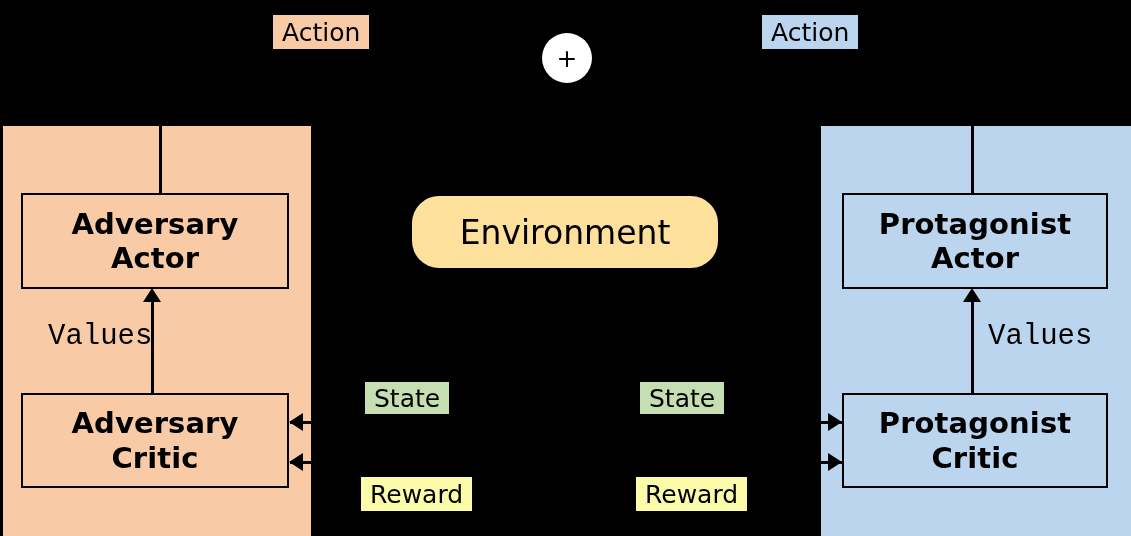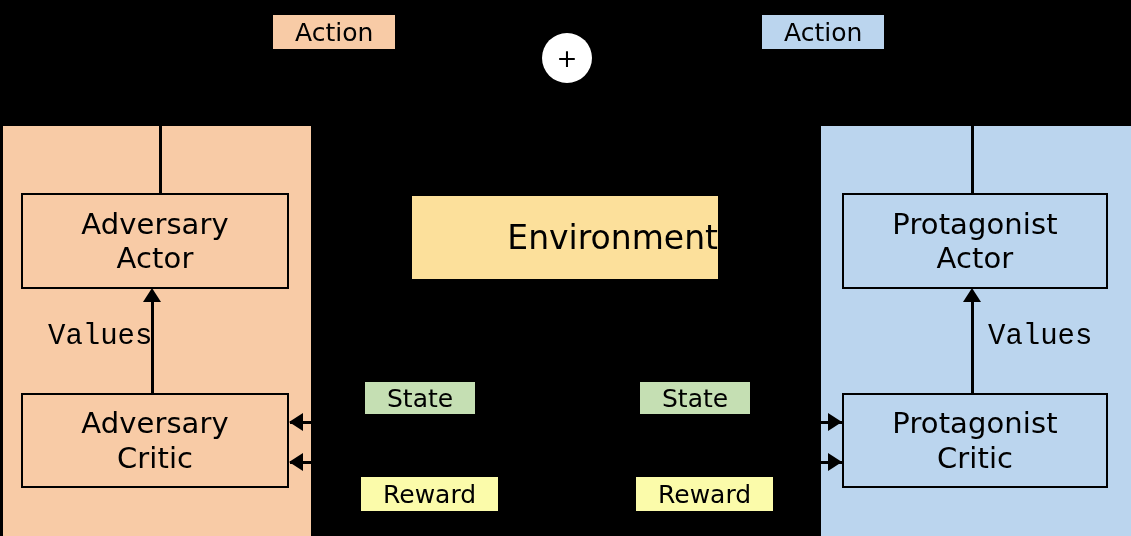--- a/index.html
+++ b/index.html
@@ -39,38 +39,39 @@
     border: 2px solid #000000;
     display: flex;
     align-items: center;
     justify-content: center;
     text-align: center;
     color: #000000;
     font-size: 29px;
     line-height: 1.18;
     letter-spacing: 0.1px;
   }
-  .module-box .mb-text { display: block; white-space: pre-line; }
+  .module-box .mb-text { display: block; white-space: pre-line; font-weight: bold; }
 
   #adversary-actor-box   { left: 21px;  top: 193px; width: 268px; height: 96px; background: #F8CBA6; }
   #adversary-critic-box  { left: 21px;  top: 393px; width: 268px; height: 95px; background: #F8CBA6; }
   #protagonist-actor-box { left: 842px; top: 193px; width: 266px; height: 96px; background: #BBD5EE; }
   #protagonist-critic-box{ left: 842px; top: 393px; width: 266px; height: 95px; background: #BBD5EE; }
 
   
   #environment-box {
     position: absolute;
     left: 412px; top: 196px;
-    width: 306px; height: 83px;
+    width: 306px; height: 72px;
     background: #FCE09B;
     display: flex;
     align-items: center;
-    justify-content: flex-end;
+    justify-content: center;
     color: #000000;
     font-size: 33px;
+    border-radius: 27px;
   }
 
   
   #plus-circle {
     position: absolute;
     left: 542px; top: 33px;
     width: 50px; height: 50px;
     border-radius: 50%;
     background: #FFFFFF;
     display: flex;
@@ -82,21 +83,21 @@
   }
 
   
   .hl-label {
     position: absolute;
     display: flex;
     align-items: center;
     justify-content: flex-end;
     color: #000000;
     font-size: 25px;
-    padding: 0 22px;
+    padding: 0 9px;
     box-sizing: border-box;
     white-space: nowrap;
   }
   #action-left   { left: 273px; top: 15px;  height: 34px; background: #F8CBA6; }
   #action-right  { left: 762px; top: 15px;  height: 34px; background: #BBD5EE; }
   #state-left    { left: 365px; top: 382px; height: 32px; background: #C5DFB3; }
   #state-right   { left: 640px; top: 382px; height: 32px; background: #C5DFB3; }
   #reward-left   { left: 361px; top: 477px; height: 34px; background: #FBFBAA; }
   #reward-right  { left: 636px; top: 477px; height: 34px; background: #FBFBAA; }
 

